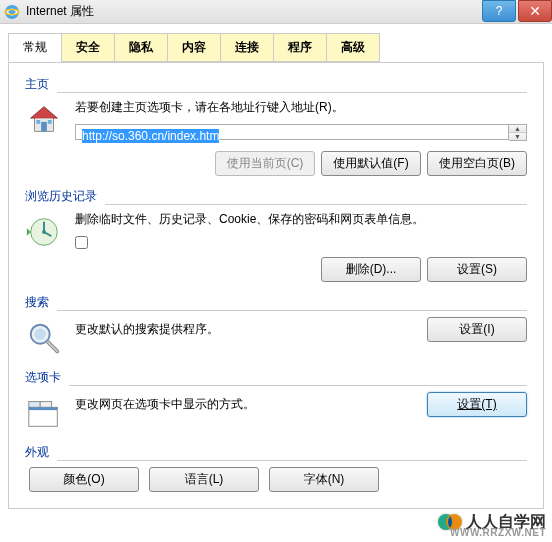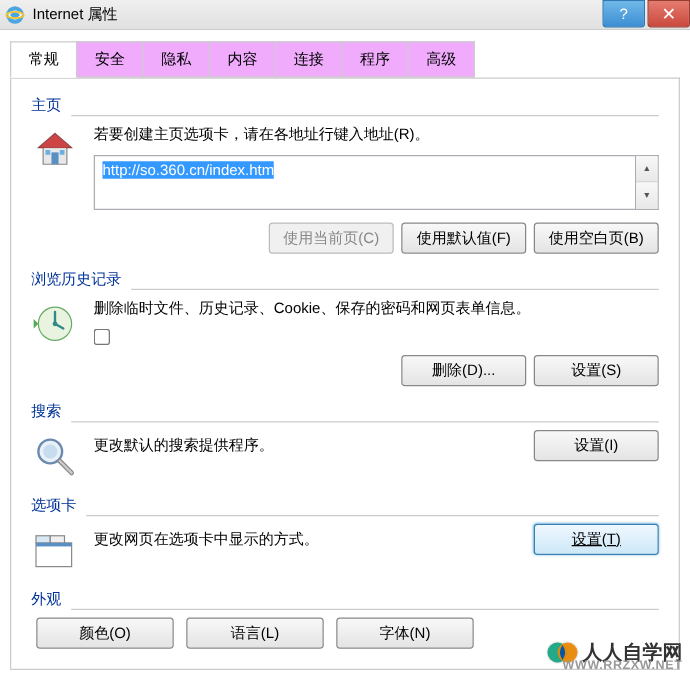--- a/index.html
+++ b/index.html
@@ -9,38 +9,38 @@
 .titlebar .app-icon { width: 16px; height: 16px; margin-right: 6px; }
 .titlebar .title { color: #000; }
 .titlebar .win-controls { position: absolute; right: 0; top: 0; display: flex; }
 .win-btn { width: 34px; height: 22px; display: flex; align-items: center; justify-content: center; font-family: sans-serif; }
 .win-help { background: linear-gradient(#6fb8e8, #3d8fd4); color: #fff; border: 1px solid #2a7ab8; border-radius: 0 0 3px 3px; margin-right: 2px; }
 .win-close { background: linear-gradient(#e67a6f, #c94a3d); color: #fff; border: 1px solid #a03a2f; border-radius: 0 0 3px 3px; font-size: 14px; }
 
 .content { padding: 8px; }
 
 .tabs { display: flex; border-bottom: 1px solid #ccc; position: relative; top: 1px; }
-.tab { padding: 5px 14px; border: 1px solid #ccc; background: #f0abfc; margin-right: -1px; cursor: pointer; border-bottom: 1px solid #ccc; }
+.tab { padding: 5px 14px; border: 1px solid #ccc; background: #fef9c3; margin-right: -1px; cursor: pointer; border-bottom: 1px solid #ccc; font-weight: bold; }
 .tab.active { background: #fff; border-bottom: 1px solid #fff; font-weight: normal; }
 
 .panel { border: 1px solid #ccc; border-top: none; padding: 14px 16px 10px 16px; background: #fff; }
 
 .section { margin-bottom: 12px; }
 .section-header { display: flex; align-items: flex-end; margin-bottom: 6px; }
 .section-title { color: #003399; font-size: 12px; white-space: nowrap; }
 .section-line { flex: 1; height: 1px; background: #ccc; margin-left: 8px; }
 
 .section-body { display: flex; align-items: flex-start; }
 .section-icon { width: 38px; height: 38px; flex-shrink: 0; margin-right: 12px; margin-top: 2px; }
 .section-content { flex: 1; }
 
 .desc { margin-bottom: 8px; line-height: 1.4; }
 
 .url-row { display: flex; align-items: stretch; margin-bottom: 10px; }
-.url-input { flex: 1; border: 1px solid #abadb3; padding: 4px 6px; font-size: 12px; font-family: inherit; resize: none; height: 44px; }
+.url-input { flex: 1; border: 1px solid #abadb3; padding: 4px 6px; font-size: 12px; font-family: inherit; resize: none; height: 16px; }
 .url-input .sel { background: #3399ff; color: #fff; }
 .spin { width: 18px; border: 1px solid #abadb3; border-left: none; display: flex; flex-direction: column; }
 .spin-btn { flex: 1; background: linear-gradient(#f8f8f8, #e8e8e8); display: flex; align-items: center; justify-content: center; font-size: 7px; color: #555; cursor: pointer; }
 .spin-btn:first-child { border-bottom: 1px solid #ccc; }
 
 .btn-row { display: flex; justify-content: flex-end; gap: 6px; margin-top: 6px; }
 .btn { padding: 3px 10px; border: 1px solid #888; background: linear-gradient(#f8f8f8, #e4e4e4); border-radius: 3px; cursor: pointer; font-size: 12px; font-family: inherit; min-width: 100px; text-align: center; }
 .btn:disabled { color: #888; border-color: #bbb; background: #f0f0f0; cursor: default; }
 .btn.highlight { border: 1px solid #3c7fb1; box-shadow: 0 0 2px #6fb8e8; background: linear-gradient(#eff8fe, #cde8f8); text-decoration: underline; }
 

